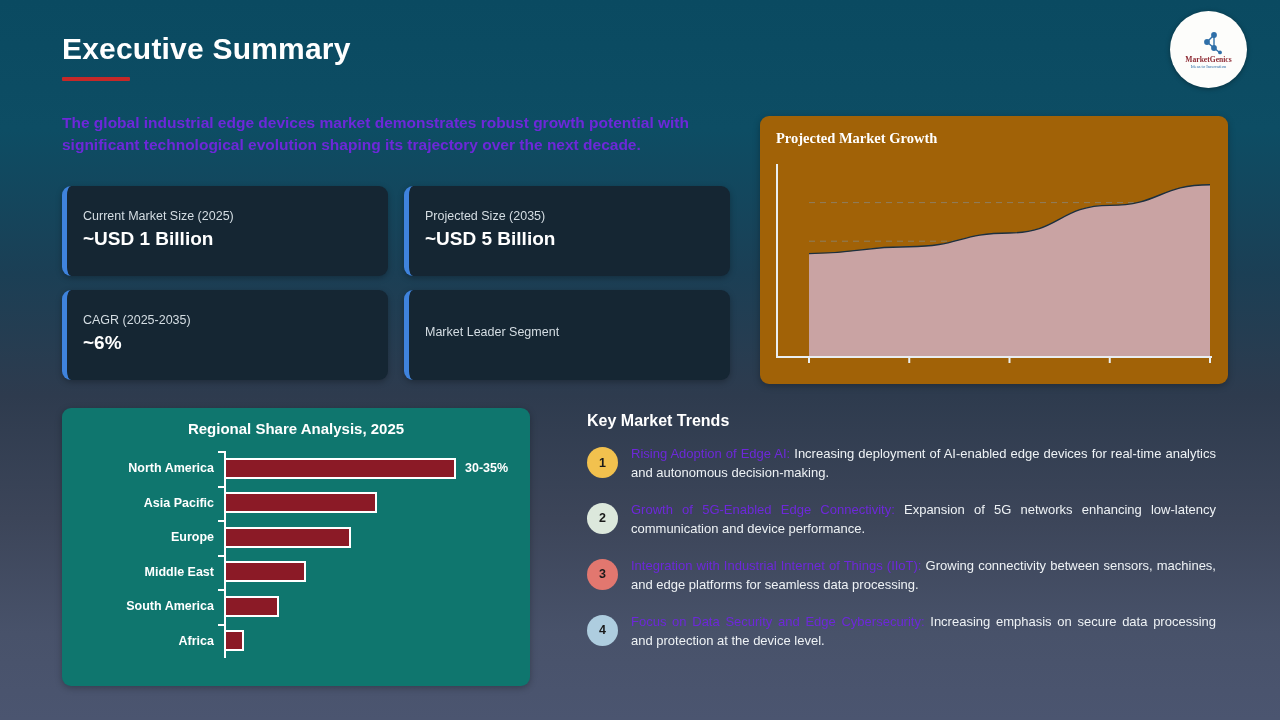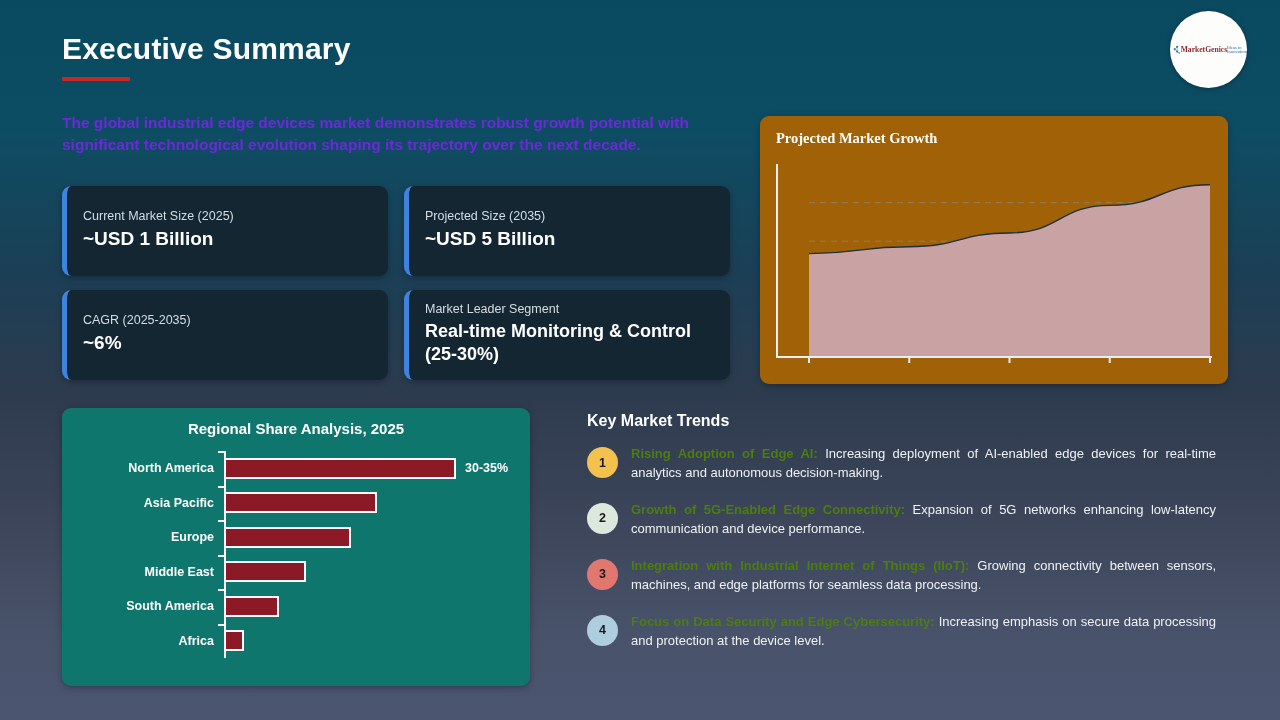--- a/index.html
+++ b/index.html
@@ -21,21 +21,21 @@
   }
   #title-rule {
     margin-top:12px; width:68px; height:4px;
     background:#c62828; border-radius:1px;
   }
 
   
   #logo {
     position:absolute; right:33px; top:11px;
     width:77px; height:77px; border-radius:50%;
-    background:#fdfdfb; display:flex; flex-direction:row;
+    background:#fdfdfb; display:flex; flex-direction:column;
     align-items:center; justify-content:center;
     box-shadow:0 1px 5px rgba(0,0,0,.35);
   }
   #logo-mark { width:30px; height:25px; margin-bottom:1px; }
   #logo-name {
     font-size:7.6px; font-weight:bold; color:#8e2a33;
     font-family:"Liberation Serif", serif; line-height:1;
   }
   #logo-tag {
     font-size:4.6px; color:#2f6fa8; margin-top:1.5px;
@@ -121,21 +121,21 @@
   .trend-badge {
     flex:0 0 auto; width:31px; height:31px; border-radius:50%;
     display:flex; align-items:center; justify-content:center;
     font-size:12.5px; font-weight:bold; color:#1a1a1a;
     margin-right:13px; margin-top:2px;
   }
   .trend-text {
     font-size:13px; line-height:1.46; color:#eef2f5;
     text-align:justify; width:585px;
   }
-  .trend-text b { font-weight:bold; color:#4d7c0f; }
+  .trend-text b { font-weight:normal; color:#6d28d9; }
 </style>
 </head>
 <body>
 
 <div id="header">
   <div id="page-title">Executive Summary</div>
   <div id="title-rule"></div>
 </div>
 
 <div id="logo">
@@ -166,21 +166,20 @@
       <div class="kpi-value">~USD 5 Billion</div>
     </div>
   </div>
   <div class="kpi-row">
     <div class="kpi-card w-left">
       <div class="kpi-label">CAGR (2025-2035)</div>
       <div class="kpi-value">~6%</div>
     </div>
     <div class="kpi-card w-right">
       <div class="kpi-label">Market Leader Segment</div>
-      <div class="kpi-value small">Real-time Monitoring &amp; Control (25-30%)</div>
     </div>
   </div>
 </div>
 
 <div id="growth-panel">
   <div id="growth-title">Projected Market Growth</div>
   <div id="growth-plot">
     <svg width="436" height="200" viewBox="0 0 436 200">
       <g id="growth-grid">
           <line x1="33" x2="434" y1="154.4" y2="154.4" stroke="#7f96a6" stroke-width="1" stroke-dasharray="6 5" opacity="0.55"></line>

